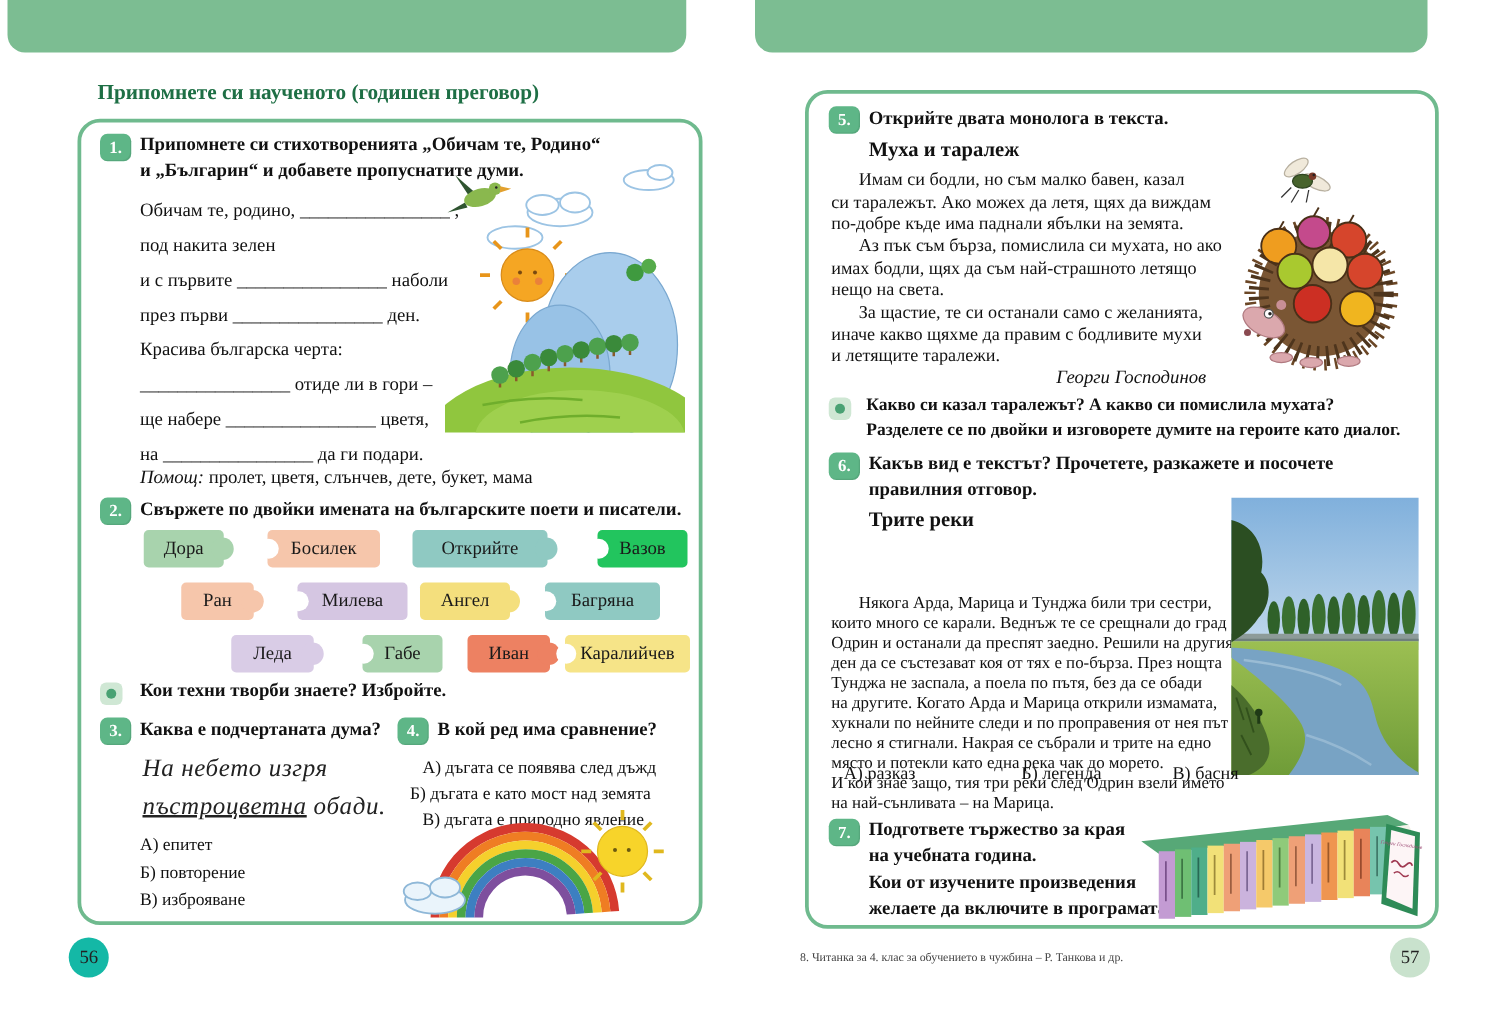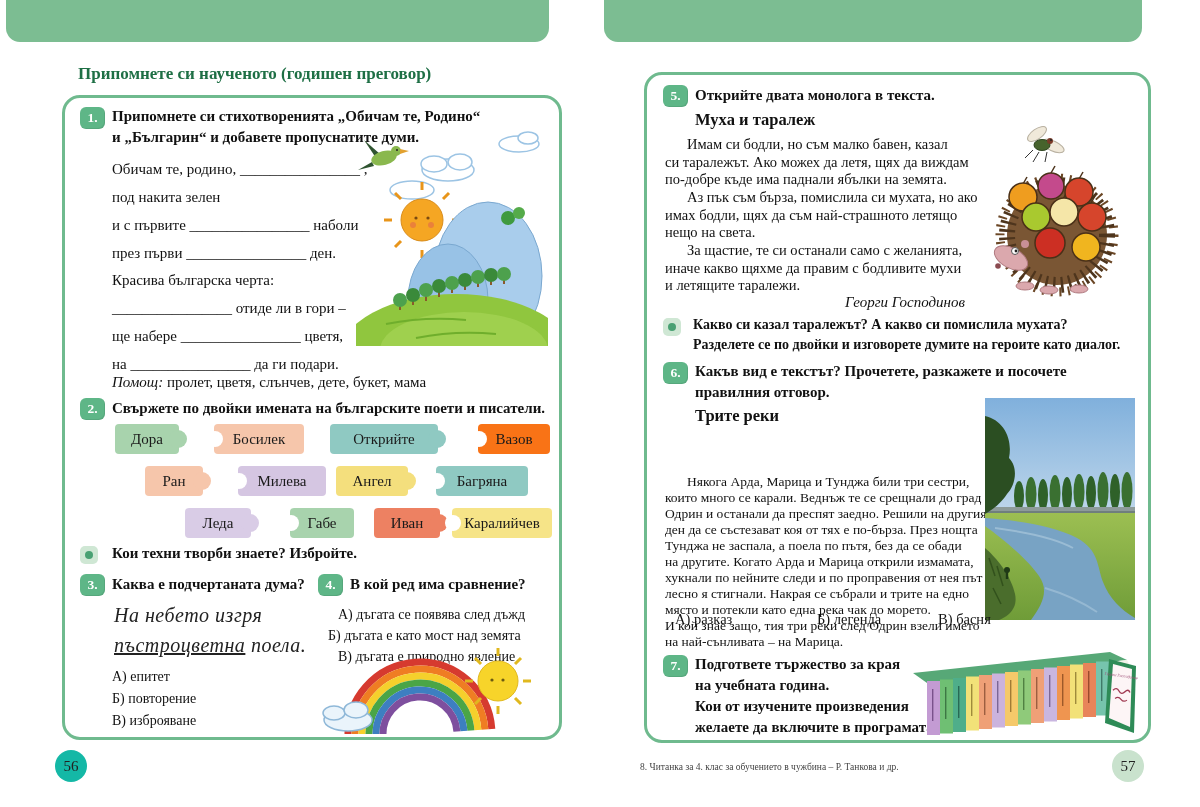--- a/index.html
+++ b/index.html
@@ -138,21 +138,21 @@
       <i class="knob" style="background-color: rgb(168, 211, 173);"></i>
     </div>
   <div class="piece" style="left: 214px; top: 424px; width: 90px; background-color: rgb(246, 198, 171);">
       <i class="notch"></i>
       <span>Босилек</span>
     </div>
   <div class="piece" style="left: 330px; top: 424px; width: 108px; background-color: rgb(143, 201, 194);">
       <span>Открийте</span>
       <i class="knob" style="background-color: rgb(143, 201, 194);"></i>
     </div>
-  <div class="piece" style="left: 478px; top: 424px; width: 72px; background-color: #f97316;">
+  <div class="piece" style="left: 478px; top: 424px; width: 72px; background-color: #22c55e;">
       <i class="notch"></i>
       <span>Вазов</span>
     </div>
 
   <div class="piece" style="left: 145px; top: 466px; width: 58px; background-color: rgb(246, 198, 171); text-align: center;">
       <span>Ран</span>
       <i class="knob" style="background-color: rgb(246, 198, 171);"></i>
     </div>
   <div class="piece" style="left: 238px; top: 466px; width: 88px; background-color: rgb(213, 198, 226);">
       <i class="notch"></i>
@@ -186,21 +186,21 @@
 
   <div class="bullet" style="left: 80px; top: 546px; background-color: rgb(207, 231, 212);">
       <i style="background-color: rgb(73, 161, 115);"></i>
     </div>
   <div class="abs task" style="left:112px;top:543px;">Кои техни творби знаете? Избройте.</div>
 
   <div class="badge" style="left: 80px; top: 574px; background-color: rgb(94, 182, 135);">3.</div>
   <div class="abs task" style="left:112px;top:574px;">Каква е подчертаната дума?</div>
   <div class="abs handw" style="left:114px;top:600px;">
     <span>На небето изгря</span><br>
-    <u>пъстроцветна</u><span> поела.</span>
+    <u>пъстроцветна</u><span> обади.</span>
   </div>
   <div class="abs opt" style="left:112px;top:666px;">А) епитет</div>
   <div class="abs opt" style="left:112px;top:688px;">Б) повторение</div>
   <div class="abs opt" style="left:112px;top:710px;">В) изброяване</div>
 
   <div class="badge" style="left: 318px; top: 574px; background-color: rgb(94, 182, 135);">4.</div>
   <div class="abs task" style="left:350px;top:574px;">В кой ред има сравнение?</div>
   <div class="abs opt" style="left:338px;top:604px;">А) дъгата се появява след дъжд</div>
   <div class="abs opt" style="left:328px;top:625px;">Б) дъгата е като мост над земята</div>
   <div class="abs opt" style="left:338px;top:646px;">В) дъгата е природно явление</div>

